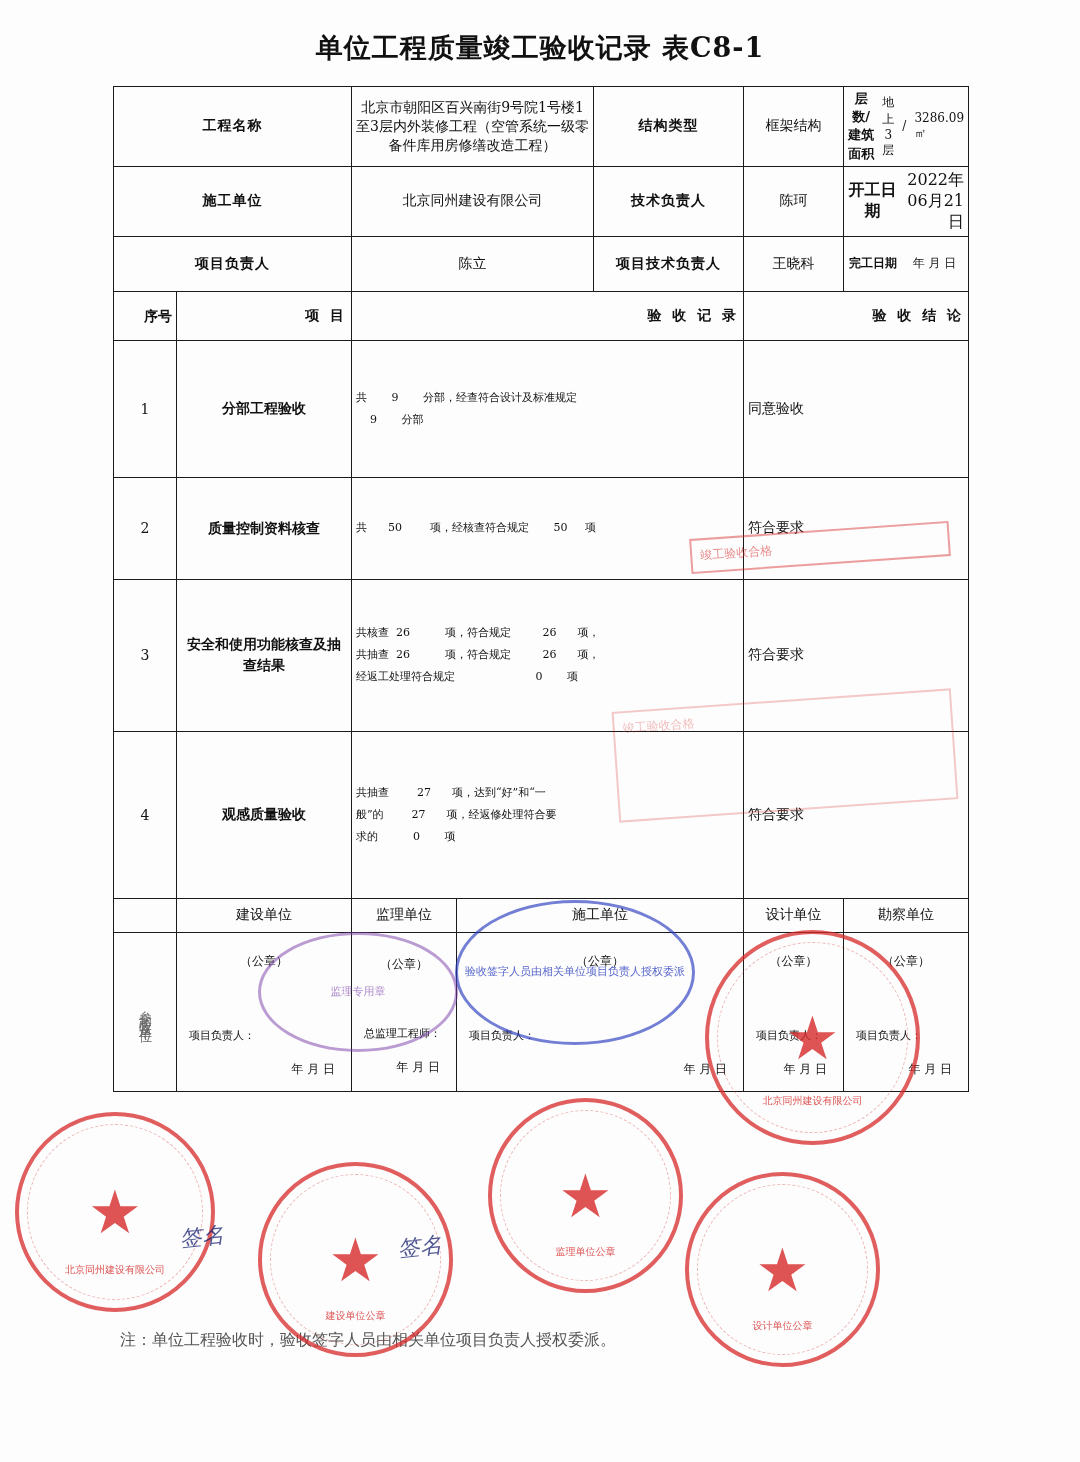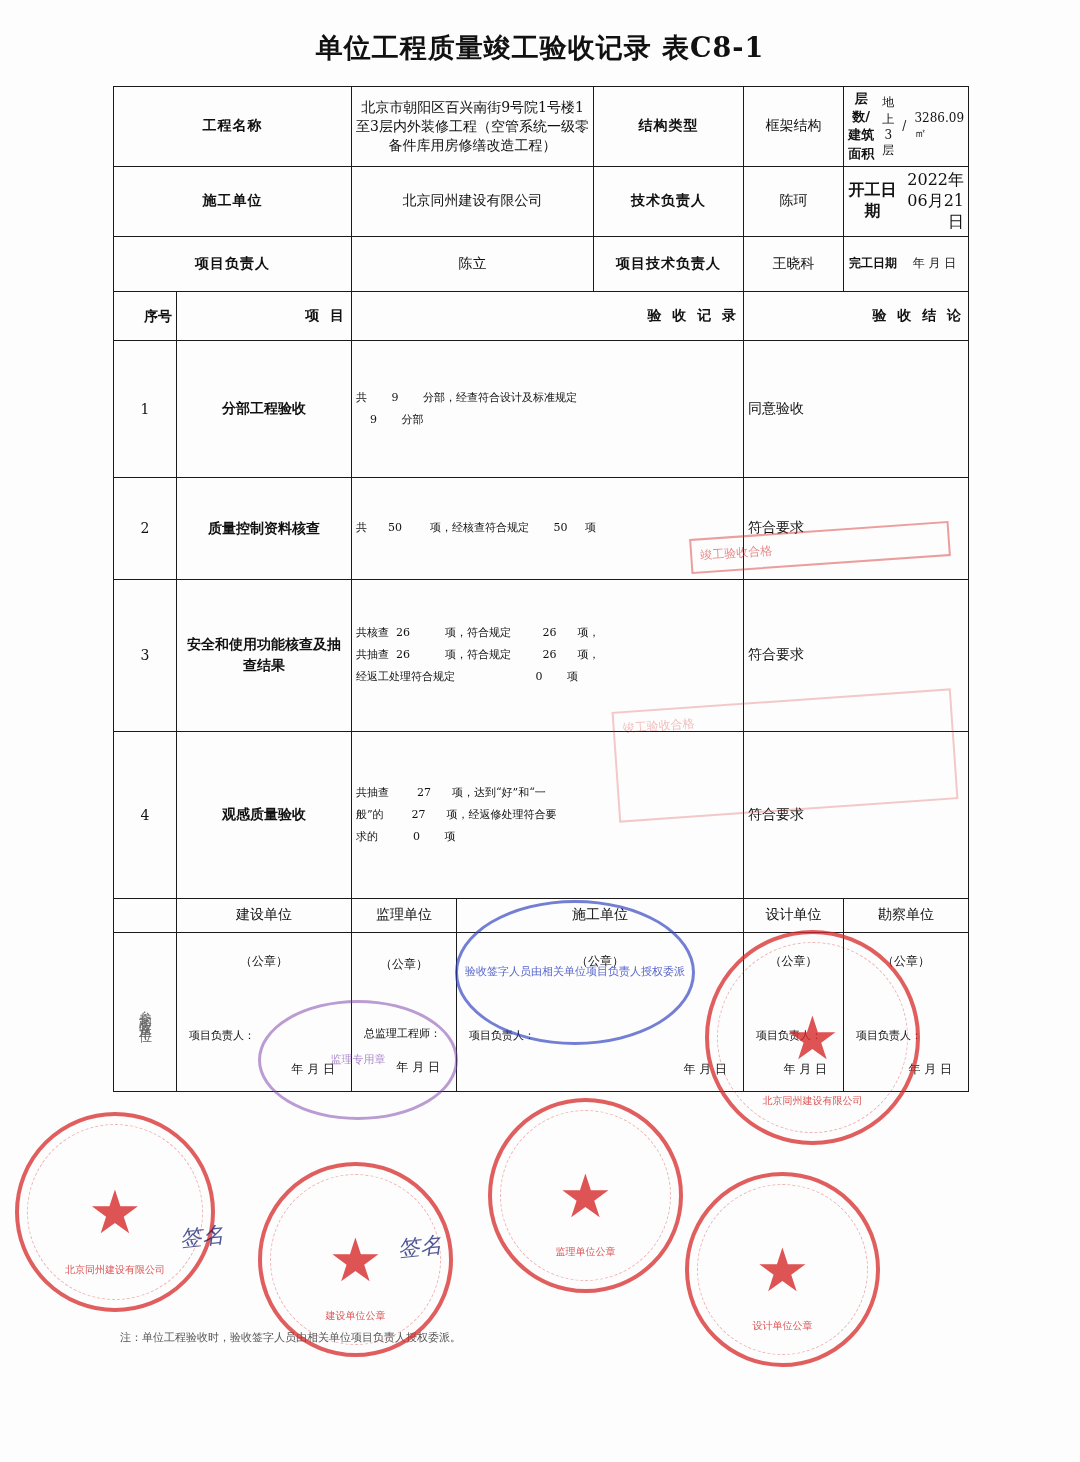--- a/index.html
+++ b/index.html
@@ -84,21 +84,21 @@
   .rec-wrap { padding-left: 14px; }
   .concl { font-size: 14px; text-align: left; padding-left: 10px; }
   .sign-cell { height: 150px; vertical-align: top; }
   .unit-hdr { height: 34px; text-align: center; font-size: 14px; }
   .sign-role { font-size: 12px; text-align: center; padding-top: 8px; }
   .sign-sub { font-size: 11px; text-align: center; }
   .footnote {
     position: absolute;
     left: 120px;
     top: 1330px;
-    font-size: 11px;
+    font-size: 16px;
     color: #555;
     font-family: Liberation Mono, monospace;
   }
   .date-line { font-size: 12px; text-align: right; padding-right: 12px; }
 
   
   .stamp {
     position: absolute;
     pointer-events: none;
   }
@@ -337,21 +337,21 @@
 
   <div class="footnote">注：单位工程验收时，验收签字人员由相关单位项目负责人授权委派。</div>
 
   <div class="stamp stamp-rect" style="left:690px; top:530px; width:240px;">竣工验收合格</div>
   <div class="stamp stamp-rect" style="left:615px; top:700px; width:320px; height:95px; opacity:.55;">竣工验收合格</div>
 
   <div class="stamp stamp-oval" style="left:455px; top:900px; width:240px; height:145px;">
     <span>验收签字人员由相关单位项目负责人授权委派</span>
   </div>
 
-  <div class="stamp stamp-oval purple" style="left:258px; top:1000px; width:200px; height:120px;">
+  <div class="stamp stamp-oval purple" style="left:258px; top:932px; width:200px; height:120px;">
     <span>监理专用章</span>
   </div>
 
   <div class="stamp stamp-round" style="left:705px; top:930px; width:215px; height:215px;">
     <div class="stamp-text-ring"></div>
     <div class="star">★</div>
     <div class="stamp-label">北京同州建设有限公司</div>
   </div>
 
   <div class="stamp stamp-round" style="left:15px; top:1112px; width:200px; height:200px;">

